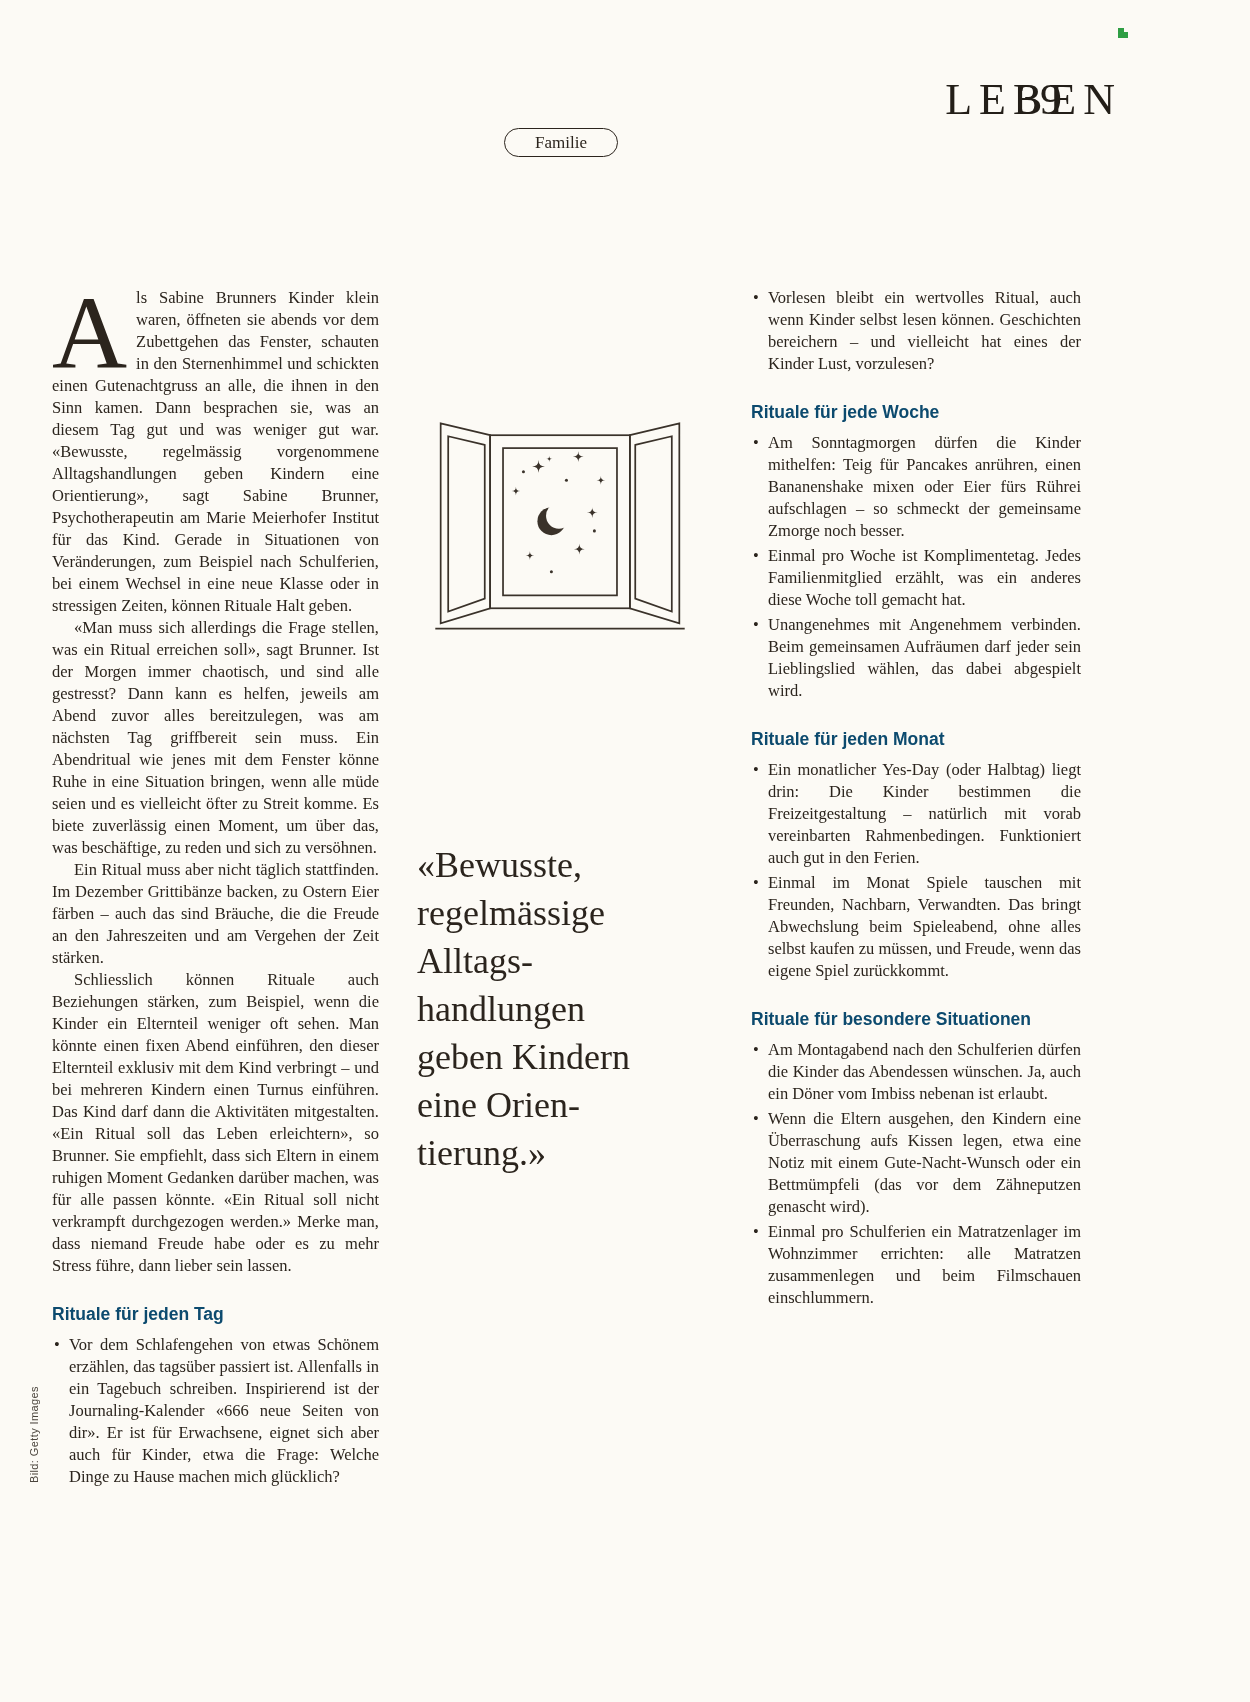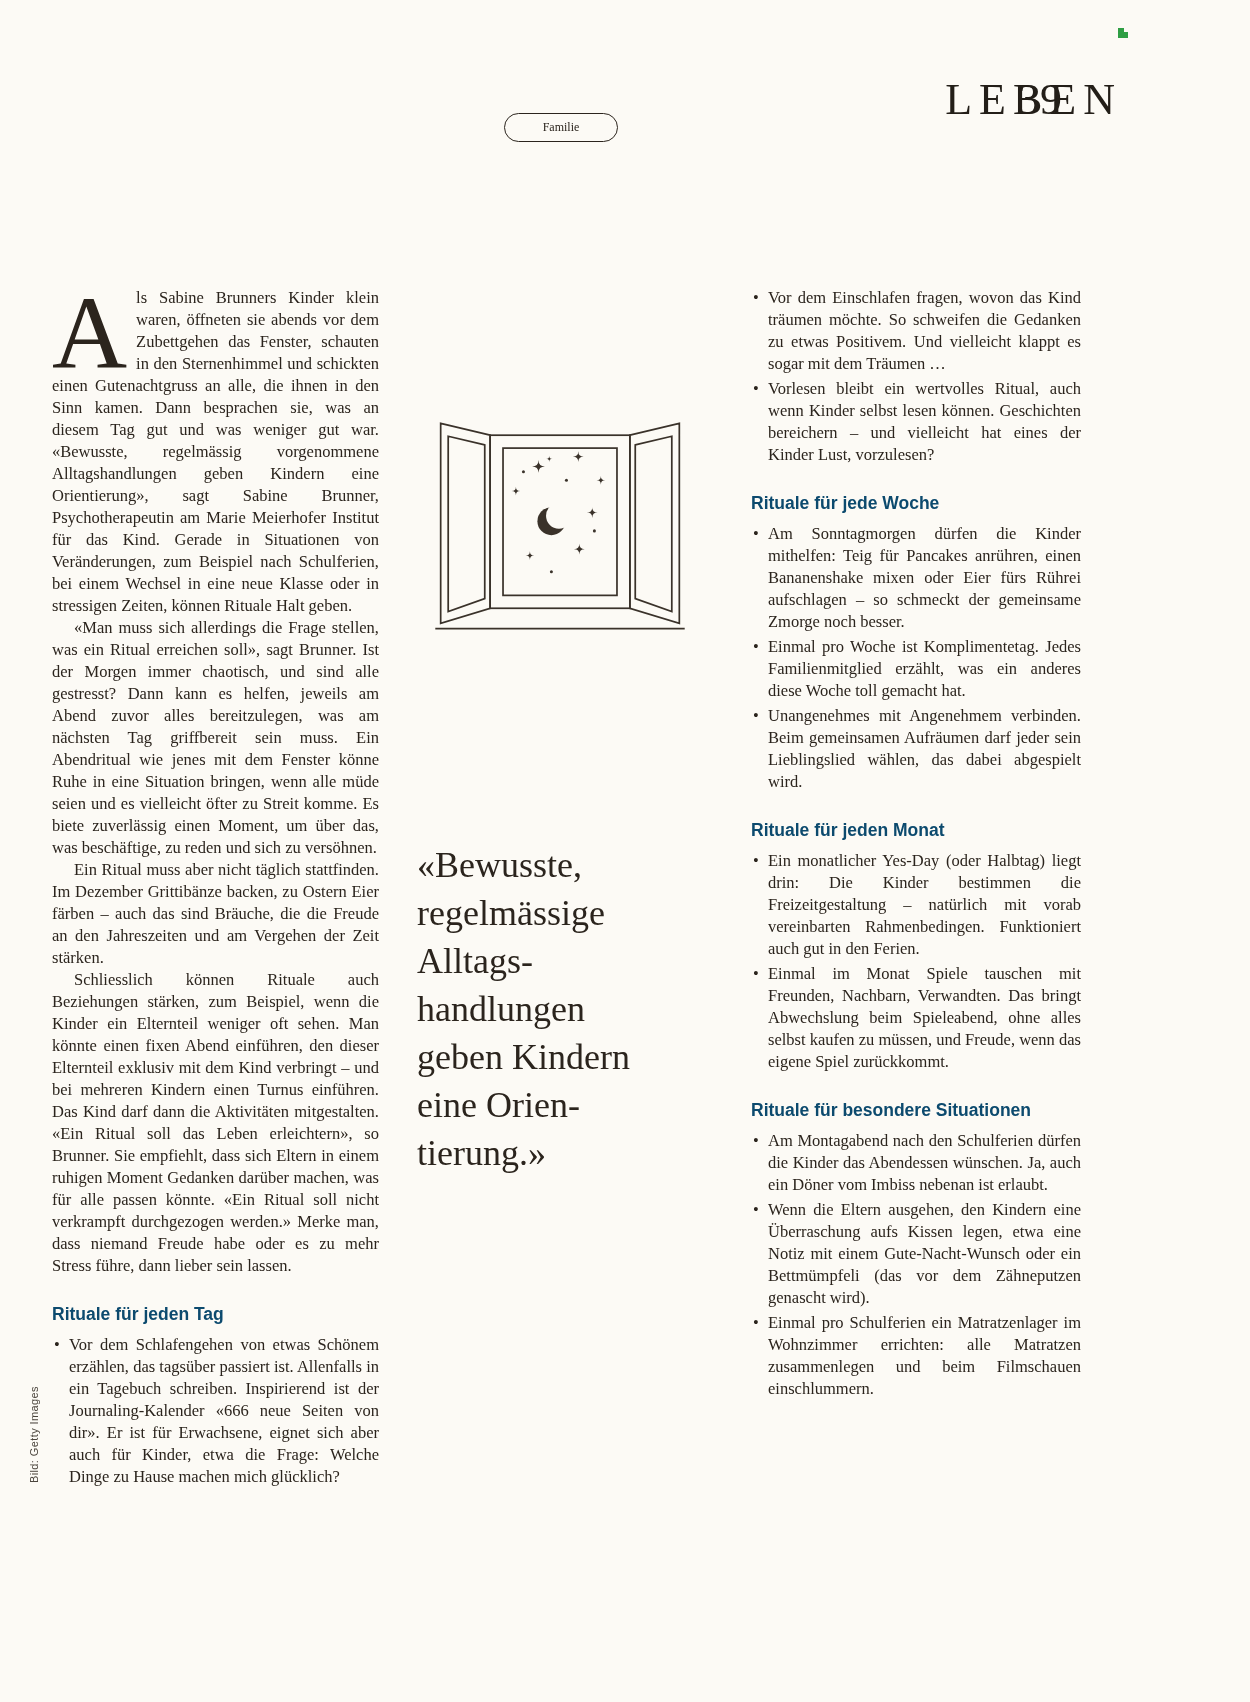--- a/index.html
+++ b/index.html
@@ -16,25 +16,25 @@
     position:absolute; top:74px; left:0; width:1122px;
     text-align:right;
     font-size:44px; letter-spacing:7px;
     color:#231e18;
   }
   .page-number {
     position:absolute; top:74px; right:188px;
     font-size:44px; color:#231e18;
   }
   .badge {
-    position:absolute; top:113px; left:504px;
+    position:absolute; top:128px; left:504px;
     width:114px; height:29px;
     border:1.2px solid #2b241d; border-radius:15px;
     display:flex; align-items:center; justify-content:center;
-    font-size:12px;
+    font-size:17px;
   }
   
   .col { position:absolute; font-size:16.5px; line-height:22px; }
   .col-left  { left:52px;  top:287px; width:327px; }
   .col-right { left:751px; top:287px; width:330px; }
   .col-mid   { left:417px; top:418px; width:286px; }
 
   .para { text-align:justify; hyphens:auto; -webkit-hyphens:auto; }
   .para + .para { text-indent:22px; }
   .dropcap {
@@ -145,21 +145,20 @@
     <div>Alltags-</div>
     <div>handlungen</div>
     <div>geben Kindern</div>
     <div>eine Orien-</div>
     <div>tierung.»</div>
   </div>
 </div>
 
 <div class="col col-right">
   <ul class="bullets group-first">
-    <li>Vor dem Einschlafen fragen, wovon das Kind träumen möchte. So schweifen die Gedanken zu etwas Positivem. Und vielleicht klappt es sogar mit dem Träumen …</li>
     <li>Vorlesen bleibt ein wertvolles Ritual, auch wenn Kinder selbst lesen können. Geschichten bereichern – und vielleicht hat eines der Kinder Lust, vorzulesen?</li>
   </ul>
 
   <h3 class="sec-head">Rituale für jede Woche</h3>
   <ul class="bullets">
     <li>Am Sonntagmorgen dürfen die Kinder mithelfen: Teig für Pancakes anrühren, einen Bananenshake mixen oder Eier fürs Rührei aufschlagen – so schmeckt der gemeinsame Zmorge noch besser.</li>
     <li>Einmal pro Woche ist Komplimentetag. Jedes Familienmitglied erzählt, was ein anderes diese Woche toll gemacht hat.</li>
     <li>Unangenehmes mit Angenehmem verbinden. Beim gemeinsamen Aufräumen darf jeder sein Lieblingslied wählen, das dabei abgespielt wird.</li>
   </ul>
 

